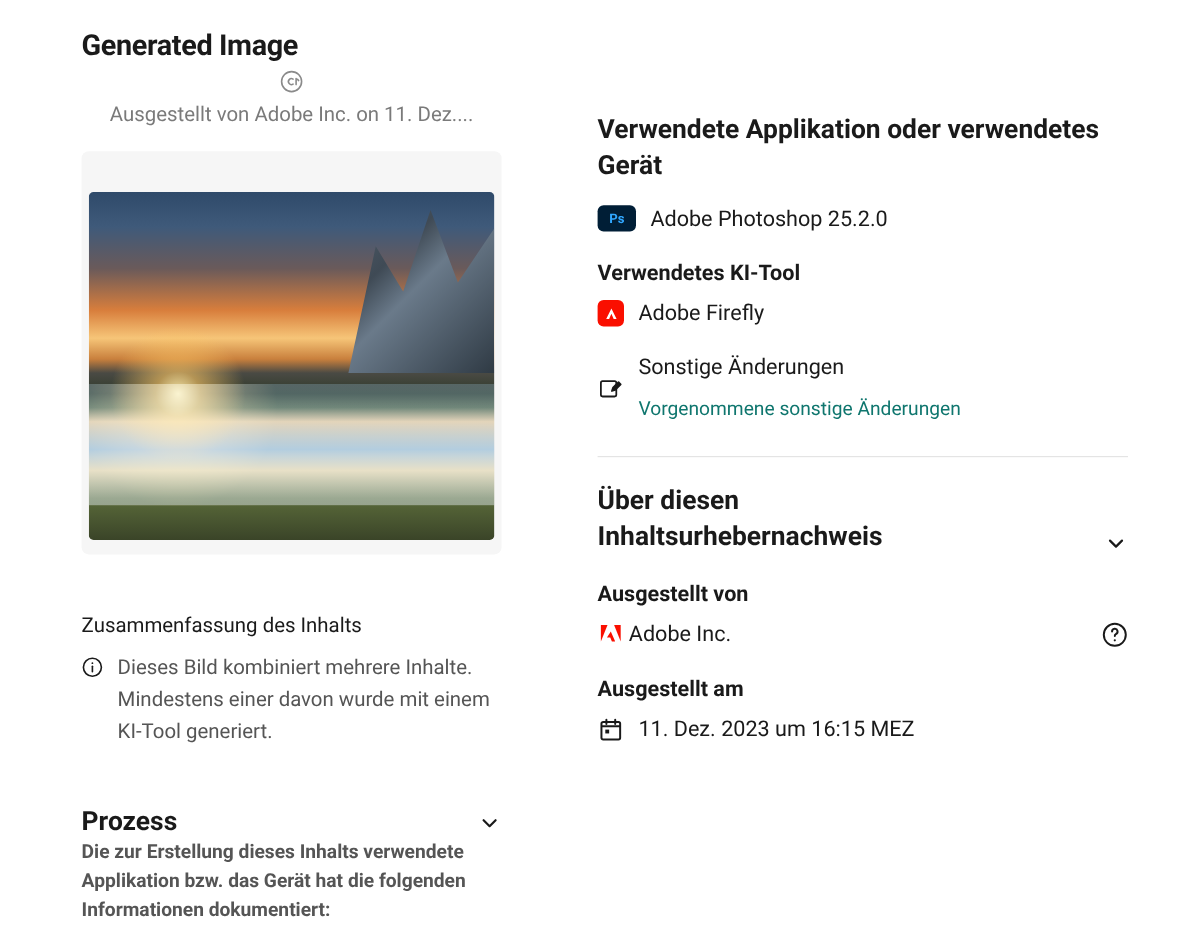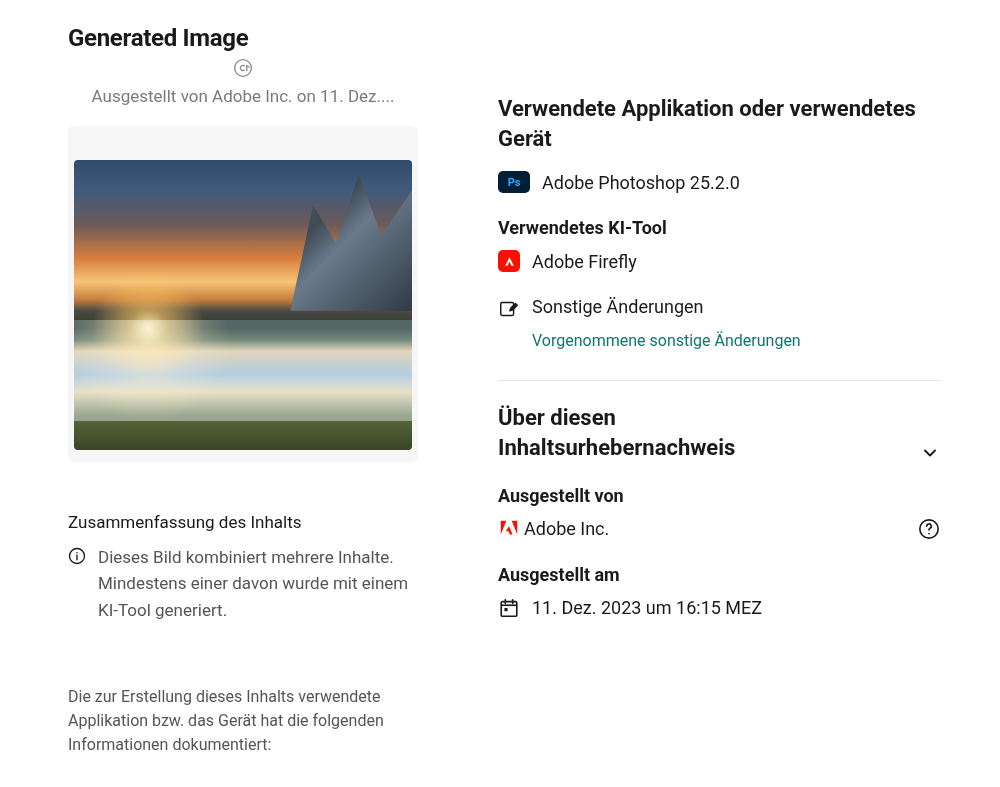--- a/index.html
+++ b/index.html
@@ -97,21 +97,22 @@
     }
     .expand-heading {
       font-size: 22px;
       font-weight: 700;
     }
     .chevron-icon { width: 20px; height: 20px; flex-shrink: 0; }
     .process-note {
       color: #555;
       font-size: 16px;
       line-height: 1.5;
-      margin-top: 12px;
+      margin-top: 0;
+      font-weight: bold;
     }
 
     .right-heading {
       font-size: 22px;
       font-weight: 700;
       margin-bottom: 18px;
       line-height: 1.35;
     }
     .app-row, .ai-row, .issuer-row, .date-row {
       display: flex;
@@ -137,21 +138,21 @@
       width: 22px; height: 22px;
       background: #fa0f00;
       border-radius: 5px;
       display:flex; align-items:center; justify-content:center;
       flex-shrink:0;
     }
     .adobe-a-icon svg { width: 13px; height: 13px; }
     .action-row {
       display: flex;
       gap: 12px;
-      align-items: flex-start;
+      align-items: center;
       margin-bottom: 30px;
     }
     .pencil-icon { width: 22px; height: 22px; flex-shrink: 0; margin-top: 2px; }
     .action-text .primary { font-size: 18px; }
     .action-text .secondary { font-size: 16px; color: #0f766e; margin-top: 14px; }
 
     .divider {
       border: none;
       border-top: 1px solid #e4e4e4;
       margin: 8px 0 22px 0;
@@ -199,20 +200,26 @@
     <svg class="info-icon" viewBox="0 0 24 24" fill="none" stroke="#1a1a1a" stroke-width="1.8">
       <circle cx="12" cy="12" r="10"></circle>
       <circle cx="12" cy="7.5" r="1" fill="#1a1a1a" stroke="none"></circle>
       <path d="M12 11v6" stroke-linecap="round"></path>
     </svg>
     <span>Dieses Bild kombiniert mehrere Inhalte. Mindestens einer davon wurde mit einem KI-Tool generiert.</span>
   </div>
 
   <div class="spacer-40"></div>
 
+  <div class="expand-row">
+    <div class="expand-heading">Prozess</div>
+    <svg class="chevron-icon" viewBox="0 0 24 24" fill="none" stroke="#1a1a1a" stroke-width="2.2" stroke-linecap="round" stroke-linejoin="round">
+      <path d="M6 9l6 6 6-6"></path>
+    </svg>
+  </div>
   <div class="process-note">Die zur Erstellung dieses Inhalts verwendete Applikation bzw. das Gerät hat die folgenden Informationen dokumentiert:</div>
 </div>
 
 <div class="right-column">
   <div class="right-heading">Verwendete Applikation oder verwendetes Gerät</div>
   <div class="app-row">
     <div class="ps-icon">
         <span>Ps</span>
       </div>
     <span>Adobe Photoshop 25.2.0</span>

